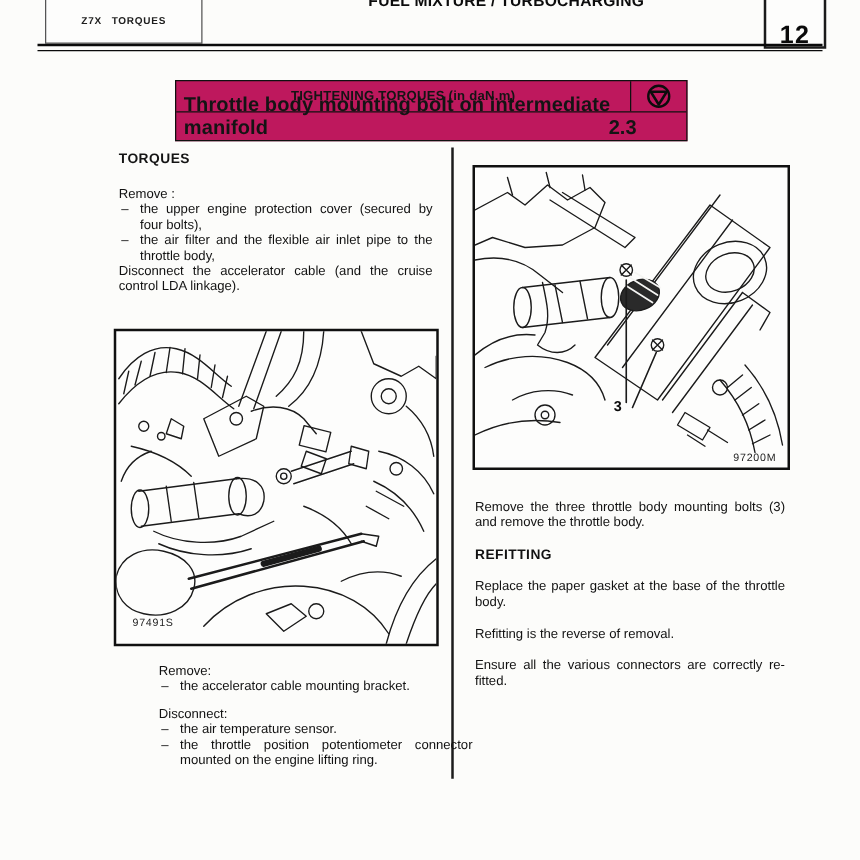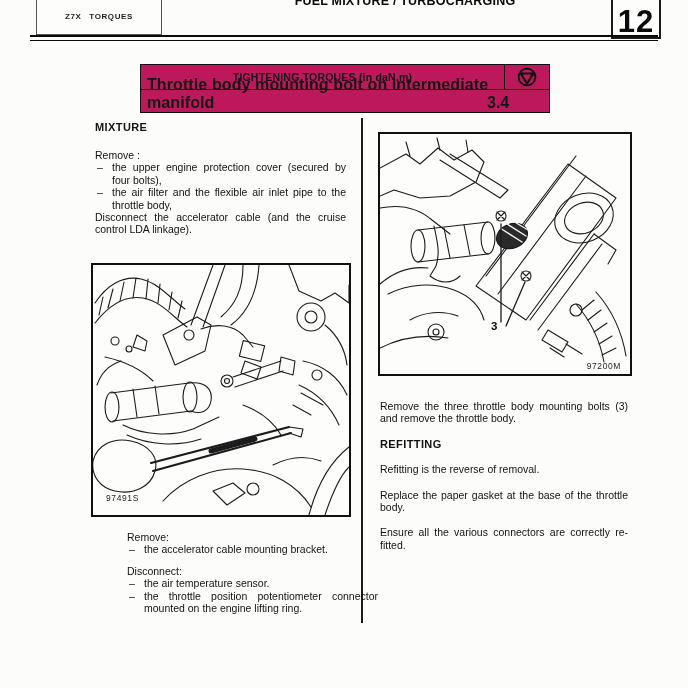--- a/index.html
+++ b/index.html
@@ -8,21 +8,21 @@
 
   
   .engine-box{position:absolute;left:36px;top:-12px;width:124px;height:45px;
     border:1.3px solid #555;background:#fdfdfc;display:flex;align-items:center;justify-content:center;}
   .engine-box span{font-size:8px;font-weight:bold;letter-spacing:.6px;word-spacing:5px;color:#1e1e1e;margin-top:10px;}
   .title-block{position:absolute;left:196px;right:74px;top:-5px;text-align:center;
     font-weight:bold;font-size:12.5px;line-height:13.5px;letter-spacing:.2px;color:#0c0c0c;}
   .title-line2{word-spacing:3px;}
   .chapter-box{position:absolute;left:611px;top:-14px;width:46px;height:49px;border:2px solid #1a1a1a;
     background:#fdfdfc;display:flex;align-items:flex-end;justify-content:center;}
-  .chapter-box span{font-size:31px;font-weight:bold;line-height:.92;letter-spacing:1px;color:#0a0a0a;}
+  .chapter-box span{font-size:20px;font-weight:bold;line-height:.92;letter-spacing:1px;color:#0a0a0a;}
   .header-rule{position:absolute;left:30px;top:35px;width:628px;height:3px;
     border-top:2.4px solid #0a0a0a;border-bottom:1px solid #0a0a0a;}
 
   
   .torque-table{position:absolute;left:140px;top:64px;width:408px;border:1.6px solid #101010;background:#be185d;}
   .tt-header{display:flex;height:24px;border-bottom:1.6px solid #101010;}
   .tt-title{flex:1;display:flex;align-items:center;justify-content:center;
     font-weight:bold;font-size:10.5px;letter-spacing:.2px;}
   .tt-iconcell{width:44px;border-left:1.6px solid #101010;display:flex;align-items:center;justify-content:center;}
   .tt-row{position:relative;height:22px;display:flex;align-items:flex-end;font-weight:bold;font-size:16px;}
@@ -76,27 +76,27 @@
       <div class="tt-title">TIGHTENING TORQUES (in daN.m)</div>
       <div class="tt-iconcell">
         <svg width="20" height="20" viewBox="0 0 20 20">
           <circle cx="10" cy="10" r="8.4" fill="none" stroke="#0c0c0c" stroke-width="1.9"></circle>
           <path d="M3.6,6.4 L16.4,6.4 L10,16.6 Z" fill="none" stroke="#0c0c0c" stroke-width="2" stroke-linejoin="round"></path>
         </svg>
       </div>
     </div>
     <div class="tt-row">
       <span class="tt-label">Throttle body mounting bolt on intermediate manifold</span>
-      <span class="tt-value">3.4</span>
+      <span class="tt-value">2.3</span>
     </div>
   </div>
 
   <div class="col-divider"></div>
 
-  <div class="removal-heading">MIXTURE</div>
+  <div class="removal-heading">TORQUES</div>
 
   <div class="intro-block body-text">
     <div>Remove :</div>
     <ul class="dash-list">
       <li>
         <span class="dash">–</span>
         <span>the upper engine protection cover (secured by four bolts),</span>
       </li>
       <li>
         <span class="dash">–</span>
@@ -226,18 +226,18 @@
         <path d="M126,192 L145,148" stroke-width="1.3"></path>
       </g>
     </svg>
     <span class="fig-callout">3</span>
     <span class="fig-ref">97200M</span>
   </div>
 
   <div class="right-text body-text">
     <p>Remove the three throttle body mounting bolts (3) and remove the throttle body.</p>
     <div class="sub-heading">REFITTING</div>
+    <p>Replace the paper gasket at the base of the throttle body.</p>
     <p>Refitting is the reverse of removal.</p>
-    <p>Replace the paper gasket at the base of the throttle body.</p>
     <p>Ensure all the various connectors are correctly re-fitted.</p>
   </div>
 
 </div>
 
 </body></html>

